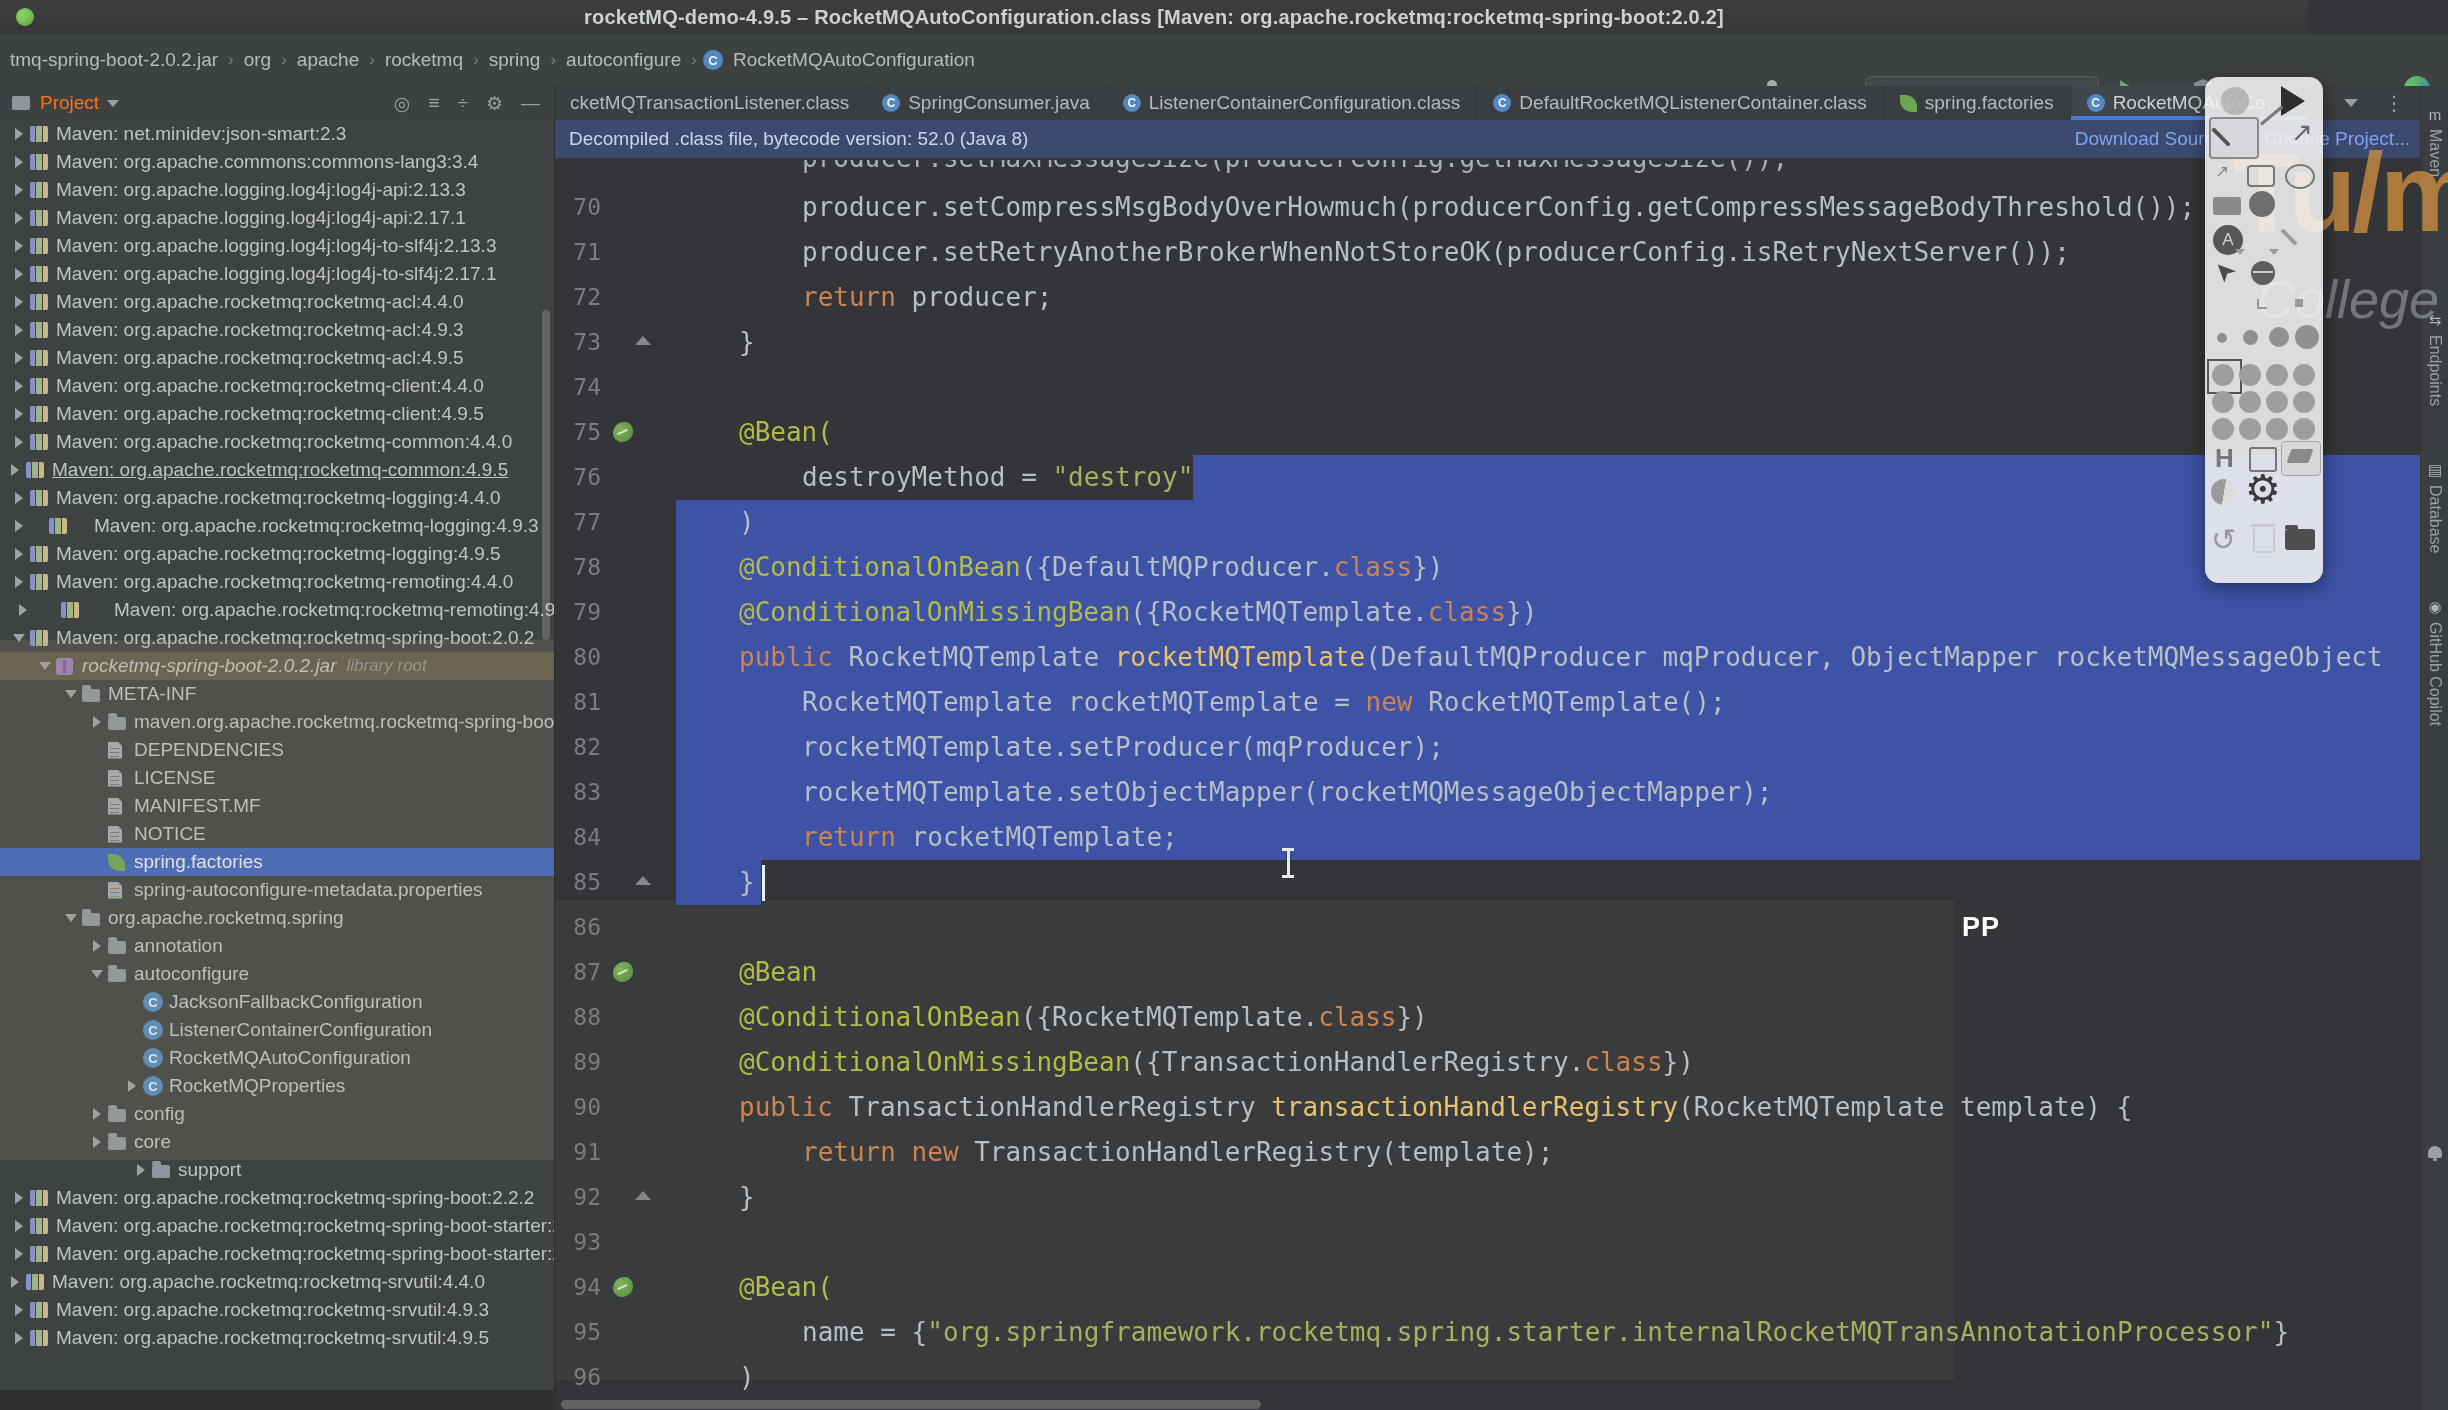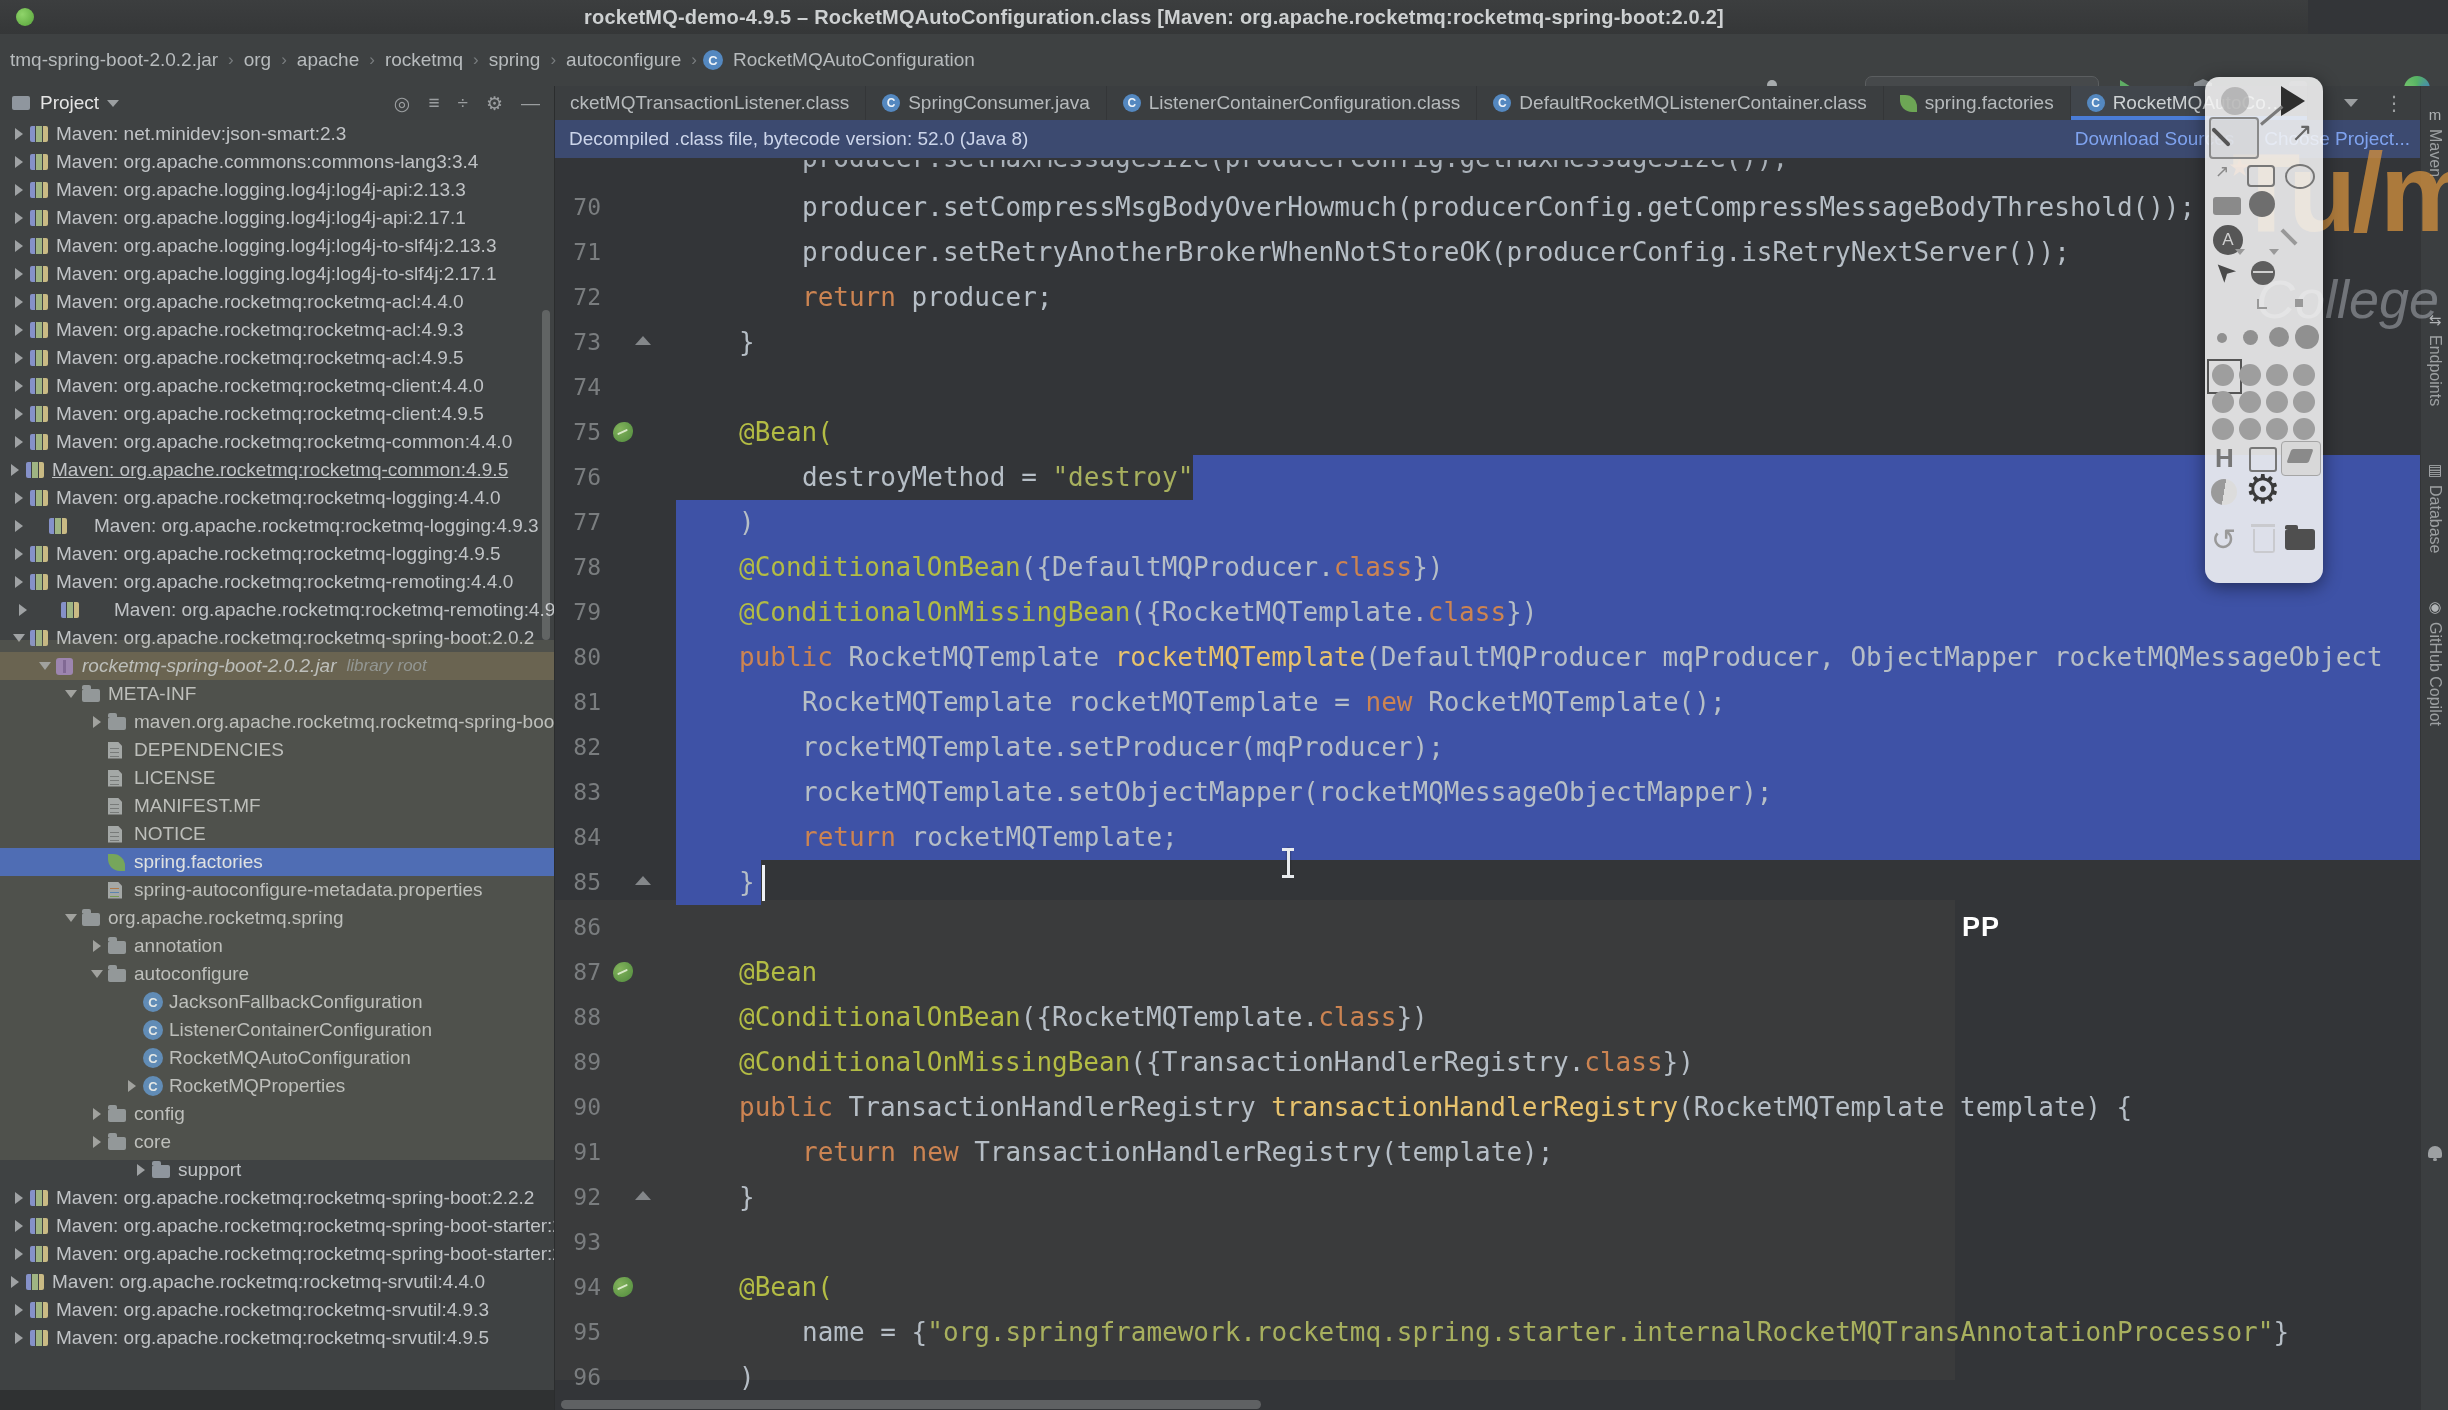--- a/index.html
+++ b/index.html
@@ -45,21 +45,21 @@
   .i-prof:after{content:"";position:absolute;left:8px;top:3px;width:3px;height:8px;background:#9aa0a2;}
   .i-stop{width:18px;height:18px;border-radius:4px;background:#5c5f61;}
   .i-search{width:17px;height:17px;border:3px solid #c3c7c9;border-radius:50%;position:relative;}
   .i-search:after{content:"";position:absolute;left:14px;top:15px;width:10px;height:3.5px;background:#c3c7c9;transform:rotate(45deg);border-radius:2px;}
   .i-coin{width:26px;height:26px;border-radius:50%;background:radial-gradient(circle at 40% 35%,#f5cf6b,#d09a2e 70%,#a8761d);position:relative;}
   .i-coin:after{content:"";position:absolute;left:8px;top:7px;width:0;height:0;border-left:5px solid transparent;border-right:5px solid transparent;border-bottom:9px solid #fdf3d4;}
   .i-sphere{width:26px;height:26px;border-radius:50%;background:conic-gradient(#56b364,#3e78d2,#7ec96f,#56b364);}
 
   
   #phead{left:0;top:86px;width:554px;height:34px;background:#3e4142;display:flex;align-items:center;border-bottom:1px solid #333537;}
-  #phead .ptitle{font-size:19px;color:#e5e5e5;margin-left:10px;}
+  #phead .ptitle{font-size:19px;color:#f97316;margin-left:10px;}
   #phead .pdd{margin-left:8px;width:0;height:0;border-left:6px solid transparent;border-right:6px solid transparent;border-top:7px solid #9b9fa1;}
   #phead .picon{width:18px;height:14px;background:#8f969e;border-radius:2px;margin-left:12px;}
   #phead-tools{margin-left:auto;display:flex;gap:18px;margin-right:14px;color:#9b9ea0;font-size:19px;}
   #tabbar{left:554px;top:86px;width:1866px;height:34px;background:#3b3e40;display:flex;align-items:stretch;}
   .tab{display:flex;align-items:center;gap:8px;padding:0 16px;font-size:19px;color:#b6babc;border-right:1px solid #343638;white-space:nowrap;}
   .tab .ic-class{width:18px;height:18px;font-size:12px;}
   .tab.active{background:#41464c;box-shadow:inset 0 -4px 0 #4a7cd6;color:#cdd1d3;}
   .tab.active .lbl{max-width:178px;overflow:hidden;text-overflow:ellipsis;}
   #tab-extra{margin-left:auto;display:flex;align-items:center;gap:26px;padding-right:16px;color:#9b9ea0;}
   #tab-chevron{width:0;height:0;border-left:7px solid transparent;border-right:7px solid transparent;border-top:8px solid #9b9ea0;}

